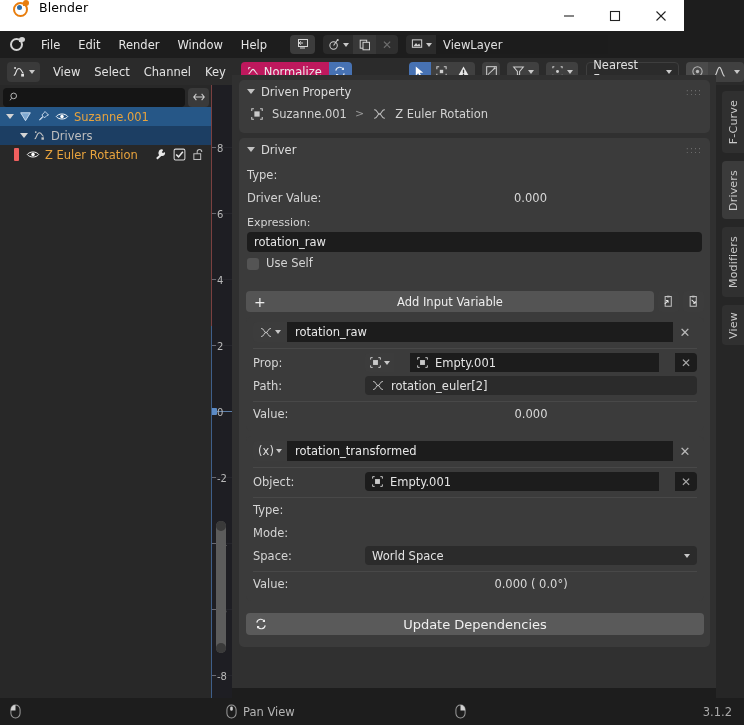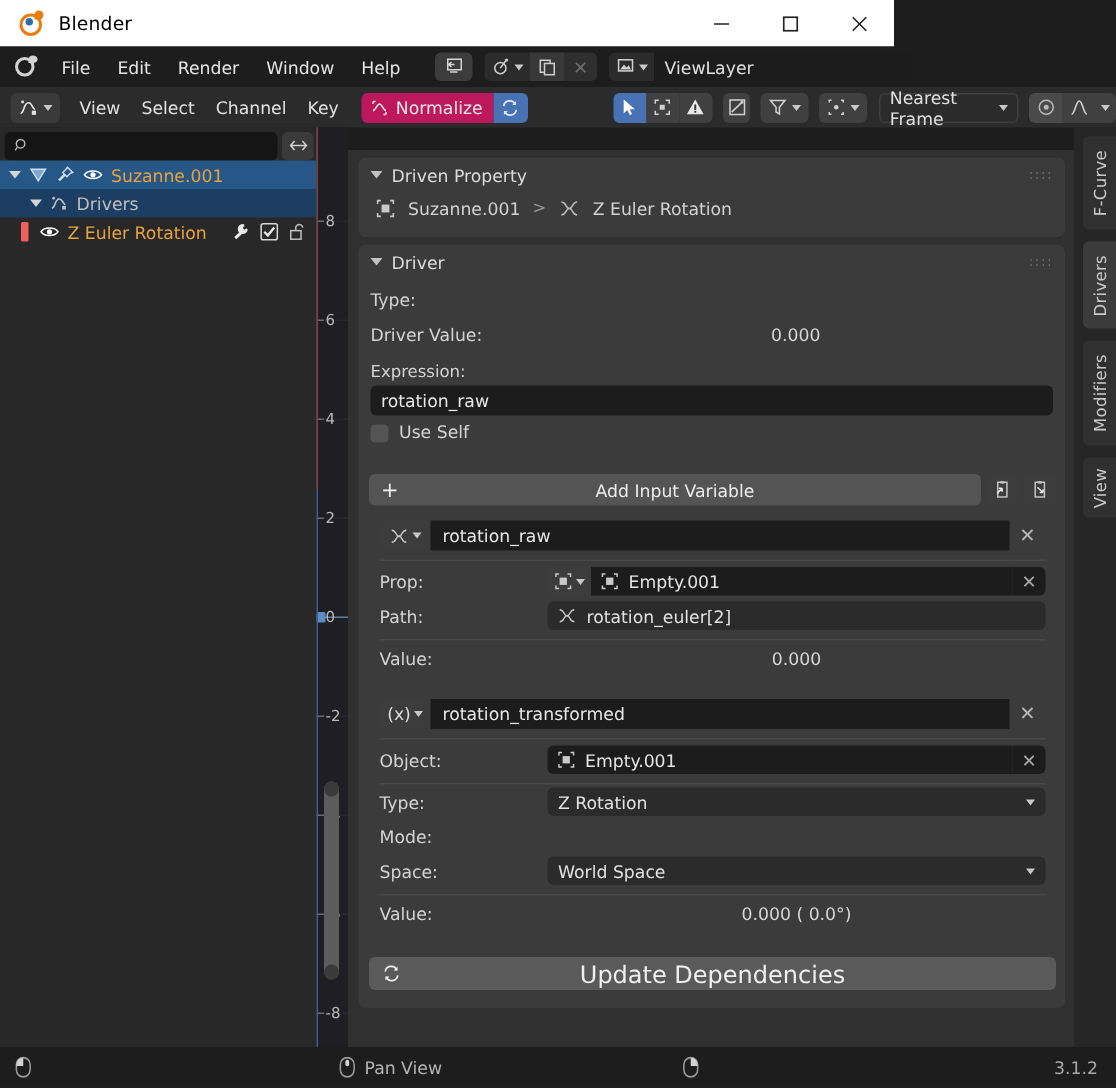--- a/index.html
+++ b/index.html
@@ -6,22 +6,22 @@
   html, body {
     width: 744px; height: 725px;
     background: #1d1d1d;
     font-family: "DejaVu Sans", sans-serif;
     overflow: hidden;
   }
   body { position: relative; }
 
   
   #titlebar {
-    position:absolute; left:0; top:0; width:596px; height:31px;
-    background:#ffffff; display:flex; align-items:center;
+    position:absolute; left:0; top:0; width:684px; height:31px;
+    background:#ffffff; display:flex; align-items:flex-start;
   }
   #titlebar .app-ico { margin-left:12px; width:18px; height:18px; position:relative; }
   #titlebar .app-ico .ring {
     position:absolute; left:1px; top:2px; width:15px; height:15px;
     border:2.5px solid #e87d0d; border-radius:50%;
   }
   #titlebar .app-ico .dot {
     position:absolute; left:5px; top:5px; width:5px; height:5px;
     background:#2f6ea8; border-radius:50%;
   }
@@ -162,21 +162,21 @@
   .cursor-line { position:absolute; left:0; width:21px; height:1px; background:#5c7ea8; }
   .playhead { position:absolute; top:85px; width:1px; height:613px; background:#3f5f8a; }
   .redline { position:absolute; width:1px; background:#7a4040; }
   #vscroll {
     position:absolute; width:10px; background:#5c5c5c; border-radius:5px;
   }
   .handle-dot { position:absolute; width:10px;height:10px;background:#3a3a3a;border-radius:50%; }
 
   
   #props {
-    position:absolute; left:232px; top:100px; width:484px; height:613px;
+    position:absolute; left:232px; top:75px; width:484px; height:613px;
     background:#303030; overflow:hidden;
   }
   .panel {
     background:#3b3b3b; border-radius:5px; margin:5px 6px 0 7px;
   }
   .panel-hdr {
     height:23px; display:flex; align-items:center; padding:0 8px; gap:6px;
     color:#dcdcdc; font-size:11.5px;
   }
   .panel-hdr .dots { margin-left:auto; color:#6f6f6f; font-size:9px; letter-spacing:1px; line-height:6px;}
@@ -225,35 +225,35 @@
   .varname {
     flex:1;height:20px;background:#1c1c1c;display:flex;align-items:center;
     padding-left:8px;color:#e8e8e8;font-size:11.5px;
   }
   .varx { width:24px;height:20px;display:flex;align-items:center;justify-content:center;
     color:#b8b8b8;font-size:13px; }
   .divider { height:1px; background:#484848; margin:6px 0 2px 0; }
 
   .proprow { display:flex; align-items:center; height:19px; margin-top:4px; }
   .proprow .lbl { color:#d4d4d4; font-size:11.5px; width:112px; flex:none; }
-  .idsel { flex:1; display:flex; align-items:center; height:19px; }
+  .idsel { flex:1; display:flex; align-items:center; height:19px;gap:16px; }
   .idsel .icodrop2 {
     height:19px;background:#3c3c3c;border-radius:4px 0 0 4px;display:flex;align-items:center;
     padding:0 4px;gap:2px;
   }
   .idsel .namefld {
     flex:1;height:19px;background:#1c1c1c;display:flex;align-items:center;gap:6px;
     padding-left:6px;color:#e4e4e4;font-size:11.5px;
   }
   .idsel .xb { width:22px;height:19px;background:#1c1c1c;border-radius:0 4px 4px 0;
     display:flex;align-items:center;justify-content:center;color:#a8a8a8;font-size:12px; }
 
   .updbtn {
     height:22px;background:#5a5a5a;border-radius:4px;margin:12px 6px 0 7px;
-    display:flex;align-items:center;padding:0 8px;color:#efefef;font-size:16px;position:relative;
+    display:flex;align-items:center;padding:0 8px;color:#efefef;font-size:13px;position:relative;
   }
   .updbtn .utxt { position:absolute;left:0;right:0;text-align:center; }
 
   
   #rtabs { position:absolute; left:716px; top:85px; width:28px; height:613px; background:#262626; }
   .vtab {
     width:22px; background:#303030; border-radius:4px 0 0 4px; margin-left:6px;
     display:flex; align-items:center; justify-content:center;
   }
   .vtab.active { background:#3b3b3b; }
@@ -706,24 +706,20 @@
             <span>Empty.001</span>
           </div>
           <div class="xb">✕</div>
         </div>
       </div>
 
       <div class="divider"></div>
 
       <div class="proprow" style="margin-top:2px">
         <span class="lbl">Type:</span>
-        <div class="field dropdown">
-          <span>Z Rotation</span>
-          <span class="chev"></span>
-        </div>
       </div>
 
       <div class="proprow">
         <span class="lbl">Mode:</span>
       </div>
 
       <div class="proprow">
         <span class="lbl">Space:</span>
         <div class="field dropdown">
           <span>World Space</span>

